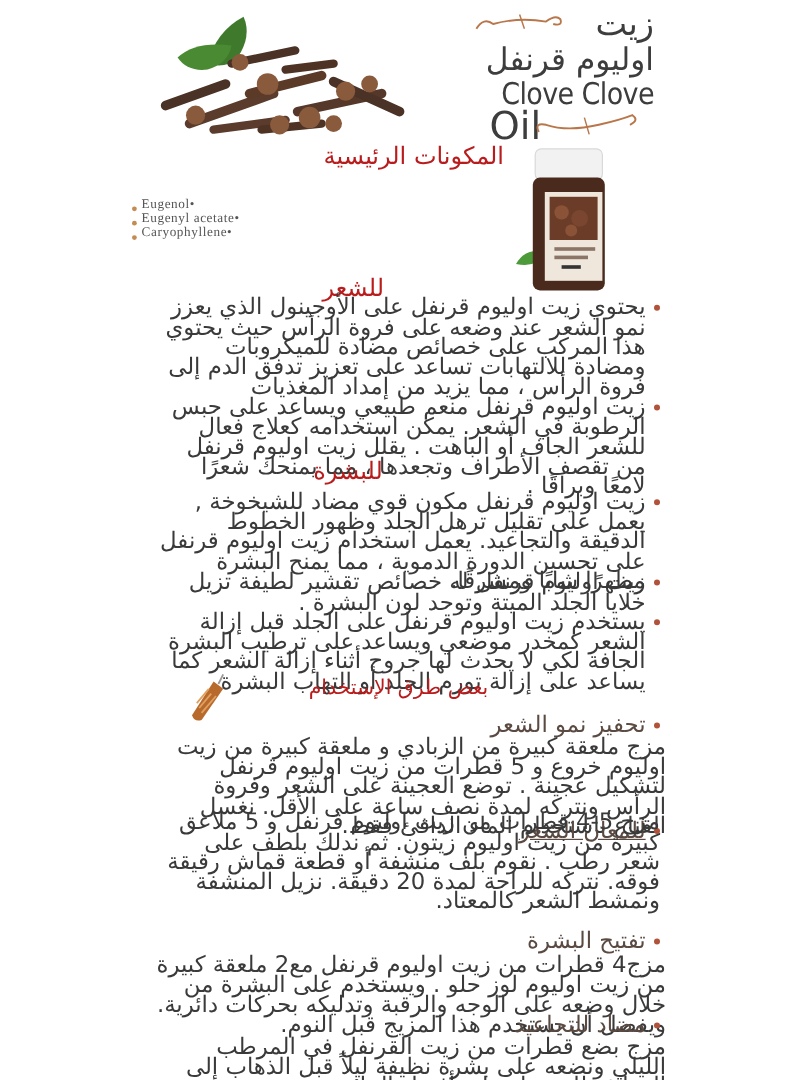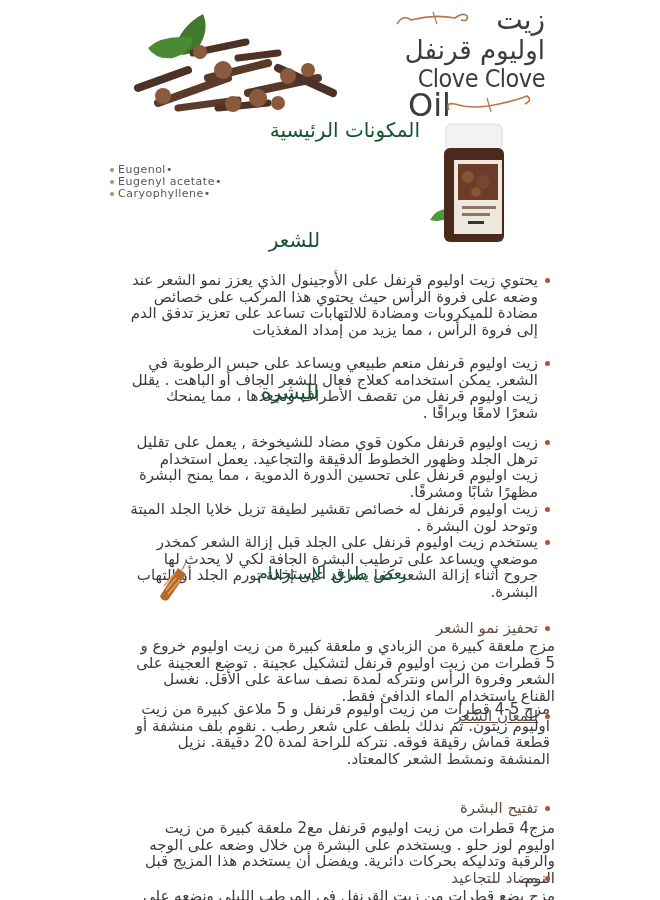--- a/index.html
+++ b/index.html
@@ -8,29 +8,29 @@
 
   
   .clove-pile { left:118px; top:8px; width:225px; height:108px; }
   .title-block { left:395px; top:4px; width:150px; text-align:right; color:#3d3d3d; }
   .title-ar1 { position:absolute; right:0; top:0; font-size:28px; line-height:32px; }
   .title-ar2 { position:absolute; right:0; top:30px; font-size:26px; line-height:32px; white-space:nowrap; }
   .title-en1 { position:absolute; right:0; top:60px; font-size:25px; line-height:30px; font-family:"DejaVu Sans Condensed","DejaVu Sans",sans-serif; white-space:nowrap; letter-spacing:-0.5px; }
   .title-en2 { position:absolute; left:13px; top:86px; font-size:32px; line-height:30px; }
   .flourish { position:absolute; }
 
-  .section-title { color:#14532d; font-size:20px; text-align:right; direction:rtl; }
+  .section-title { color:#b91c1c; font-size:20px; text-align:right; direction:rtl; }
   .ingredients-title { left:260px; top:118px; width:160px; }
   .ing-list { left:110px; top:164px; font-size:11px; line-height:12px; color:#555; letter-spacing:0.5px; }
-  .ing-list .row { display:flex; align-items:center; gap:4px; }
+  .ing-list .row { display:flex; align-items:flex-end; gap:4px;font-family:Liberation Serif, serif; }
   .ing-list .dot { width:4px; height:4px; border-radius:50%; background:#c28c52; }
 
   .bottle { left:428px; top:122px; width:78px; height:122px; }
 
-  .para { direction:rtl; text-align:right; font-size:15px; line-height:16.5px; color:#3a3a3a;margin-top:24px; }
+  .para { direction:rtl; text-align:right; font-size:19px; line-height:16.5px; color:#3a3a3a; }
   .para .bullet { position:relative; padding-right:12px; }
   .para .bullet::before { content:""; position:absolute; right:0; top:6px; width:5px; height:5px; border-radius:50%; background:#b0533a; }
 
   .hair-title { left:240px; top:228px; width:80px; text-align:right; }
   .hair-p1 { left:130px; top:248px; width:420px; }
   .hair-p2 { left:130px; top:331px; width:420px; }
   .skin-title { left:250px; top:380px; width:80px; text-align:center; }
   .skin-p1 { left:130px; top:410px; width:420px; }
   .skin-p2 { left:130px; top:477px; width:420px; }
   .skin-p3 { left:130px; top:510px; width:420px; }

